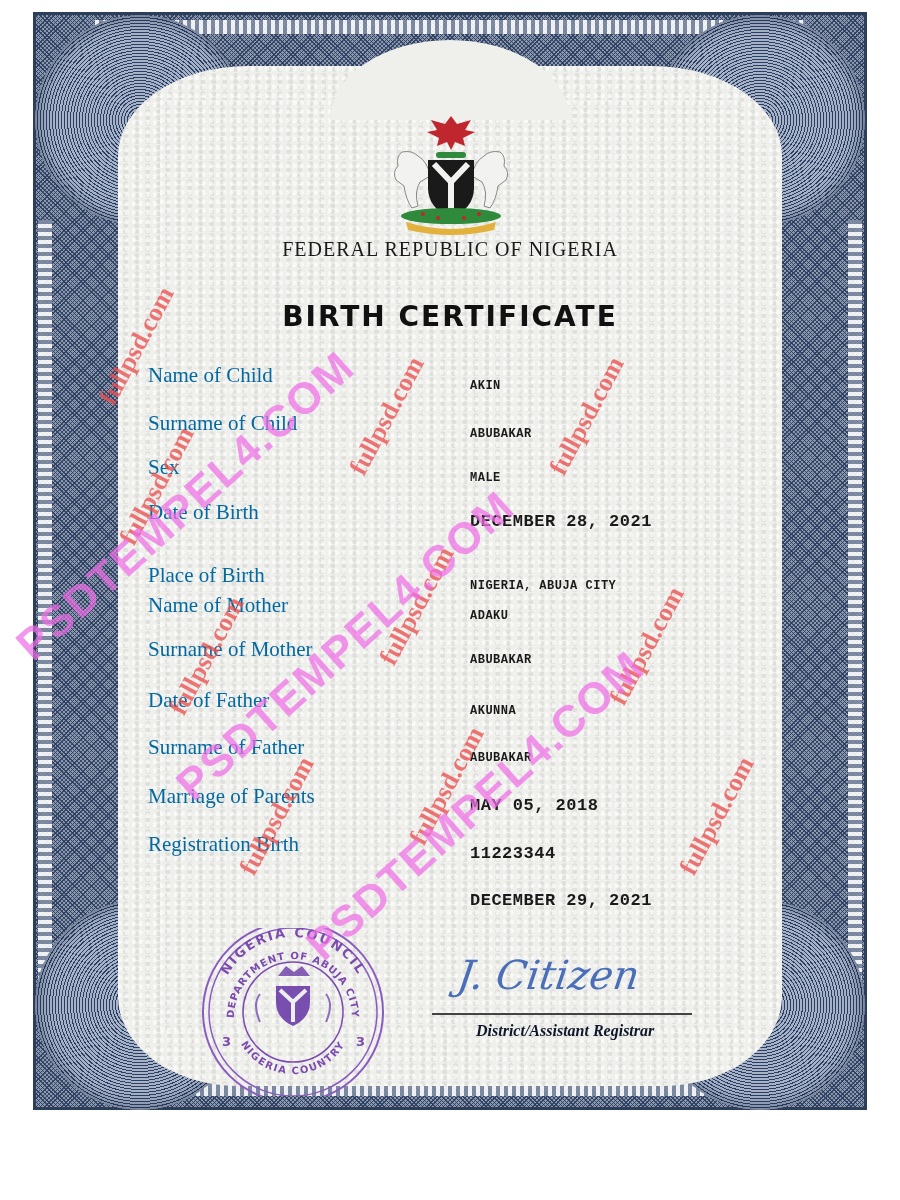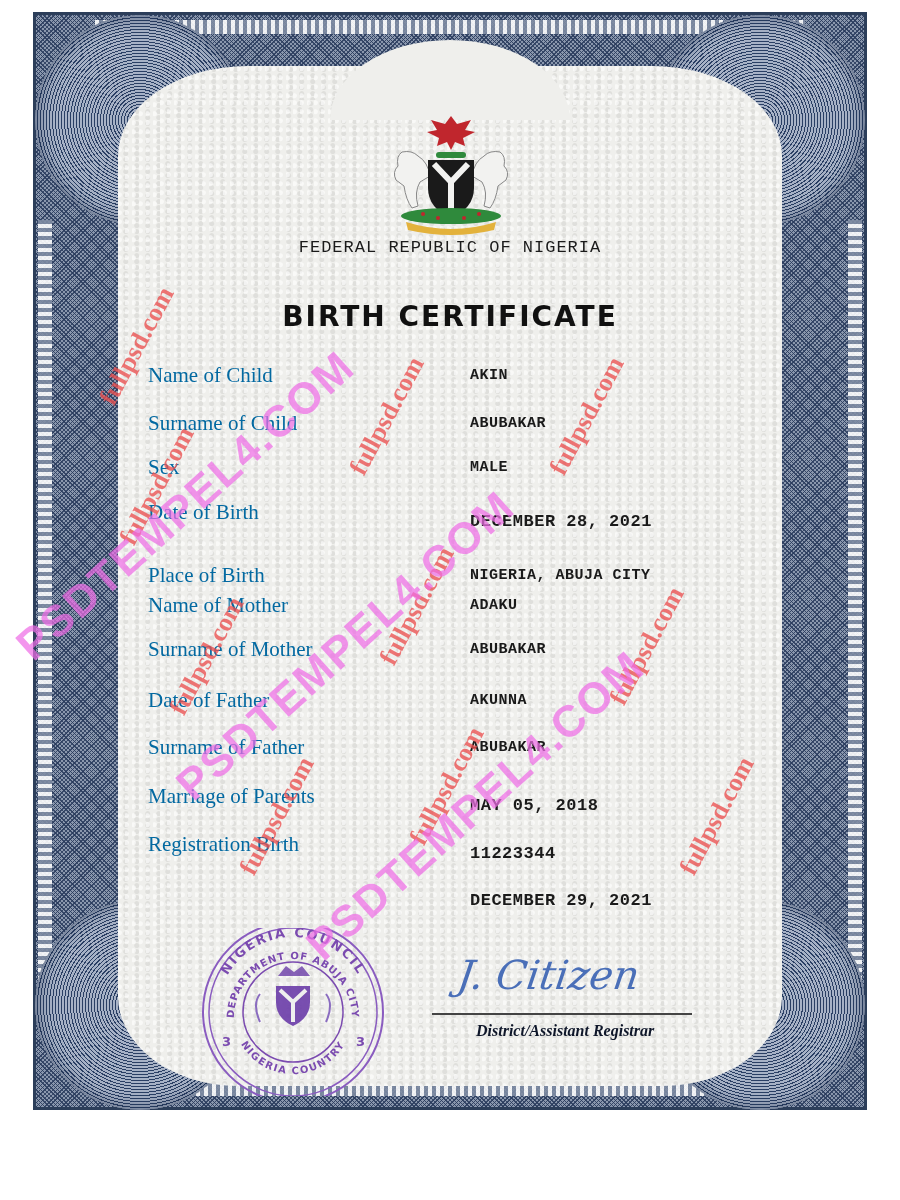--- a/index.html
+++ b/index.html
@@ -55,39 +55,39 @@
       radial-gradient(circle at 70% 60%, rgba(200,200,195,.4) 0 2px, transparent 3px);
     background-size: 7px 9px, 11px 6px;
   }
 
   
   .emblem {
     position:absolute; left:378px; top:112px; width:146px; height:124px;
   }
   .republic {
     position:absolute; left:0; width:900px; top:238px; text-align:center;
-    font-family:Liberation Mono, monospace; font-size:17px; letter-spacing:1px;
+    font-family:Liberation Serif, serif; font-size:20px; letter-spacing:1px;
     color:#1a1a1a;
   }
   .title {
     position:absolute; left:0; width:900px; top:300px; text-align:center;
     font-family:"DejaVu Sans", sans-serif; font-weight:bold; font-size:28px;
     letter-spacing:2px; color:#111;
   }
   .field {
     position:absolute; left:148px; width:620px; height:30px;
   }
   .field .lbl {
     position:absolute; left:0; top:0;
     font-family:"Liberation Serif", serif; font-size:21px; color:#0369a1;
     white-space:nowrap;
   }
   .field .val {
-    position:absolute; left:322px; top:4px;
-    font-family:"Liberation Mono", monospace; font-weight:bold; font-size:15px;
+    position:absolute; left:322px; top:16px;
+    font-family:"Liberation Mono", monospace; font-weight:bold; font-size:12px;
     color:#1a1a1a; white-space:nowrap; letter-spacing:.5px;
   }
   .field .val.big { font-size:17px; top:12px; }
 
   
   .seal {
     position:absolute; left:198px; top:928px; width:190px; height:168px;
   }
   
   .sig {

